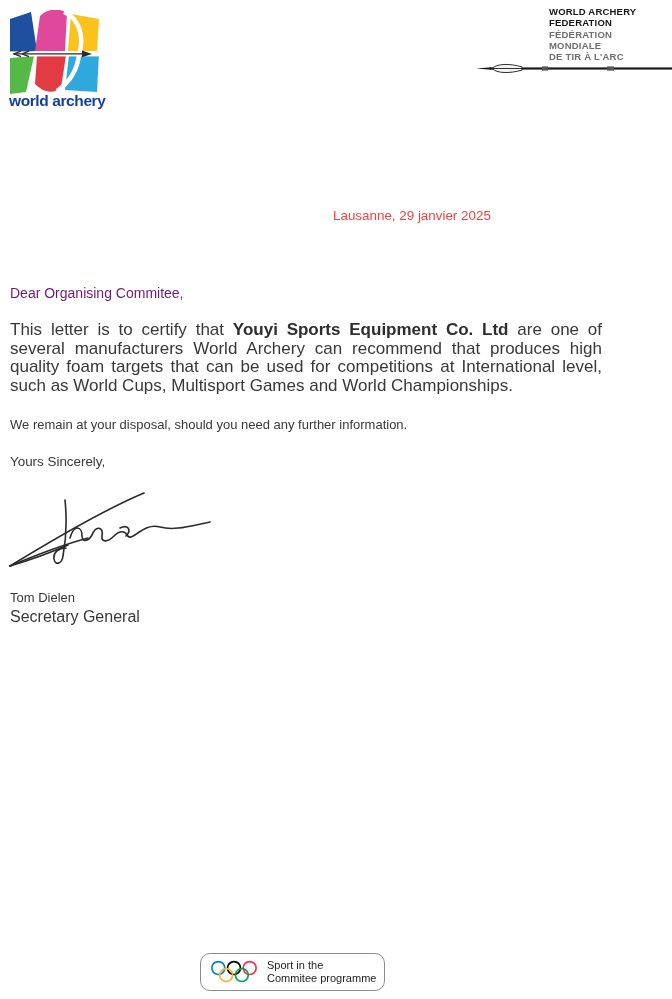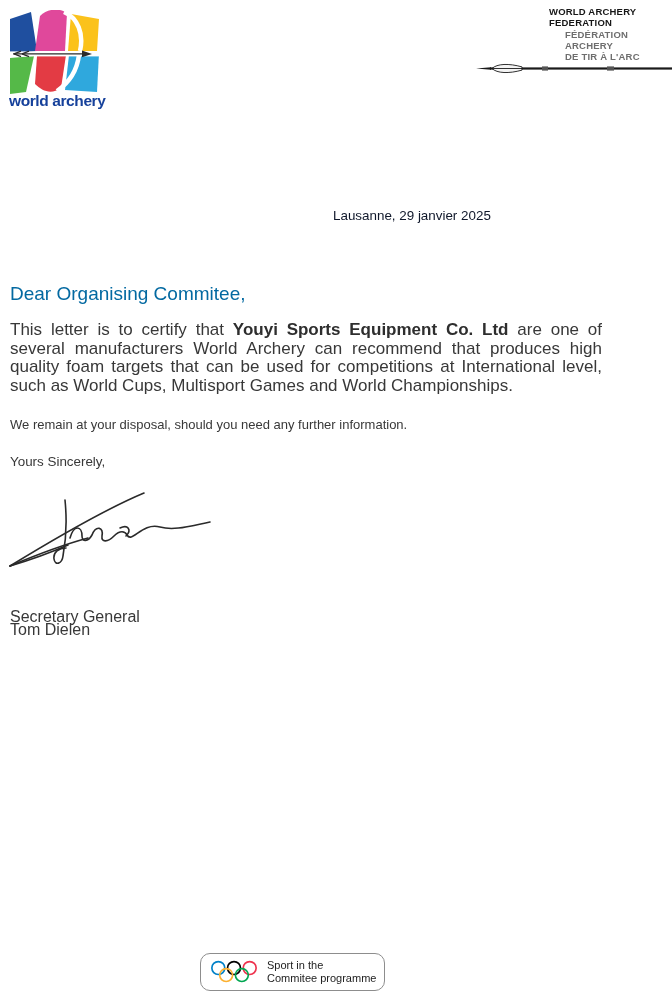--- a/index.html
+++ b/index.html
@@ -20,54 +20,54 @@
     color: #16419b;
   }
   .org-block { position: absolute; left: 549px; top: 6px; }
   .org-en div {
     font-size: 9.5px; font-weight: bold; line-height: 11px;
     color: #161616; letter-spacing: 0.2px;
   }
   .org-fr { margin-top: 1px; }
   .org-fr div {
     font-size: 9.5px; font-weight: bold; line-height: 11px;
-    color: #6e6e6e; letter-spacing: 0.2px; margin-left: 16px;
+    color: #6e6e6e; letter-spacing: 0.2px;
   }
   .header-arrow { position: absolute; left: 476px; top: 62px; width: 196px; height: 13px; }
   .address-block { position: absolute; left: 549px; top: 73px; }
   .address-block div {
     font-size: 8.6px; line-height: 12px; color: #646464;
   }
   
   .dateline {
     position: absolute; left: 333px; top: 206px;
-    font-size: 13.4px; line-height: 19px; color: #0f172a;
+    font-size: 13.4px; line-height: 19px; color: #ef4444;
   }
   .salutation {
     position: absolute; left: 10px; top: 284px;
-    font-size: 19px; line-height: 19px; color: #0369a1;
+    font-size: 14px; line-height: 19px; color: #701a75;
   }
   .body-par {
     position: absolute; left: 10px; top: 321px; width: 592px; margin: 0;
     font-size: 17px; line-height: 18.6px; color: #383838;
     text-align: justify;
   }
   .body-par strong { color: #2e2e2e; }
   .closing-line {
     position: absolute; left: 10px; top: 415px;
     font-size: 13px; line-height: 19px; color: #383838;
   }
   .valediction {
     position: absolute; left: 10px; top: 452px;
     font-size: 13.4px; line-height: 19px; color: #383838; text-align: center;
   }
   .signature-svg { position: absolute; left: 8px; top: 486px; width: 206px; height: 85px; }
   .signer-name {
     position: absolute; left: 10px; top: 588px;
-    font-size: 16px; line-height: 19px; color: #383838; margin-top: 32px;
+    font-size: 13px; line-height: 19px; color: #383838;
   }
   .signer-title {
     position: absolute; left: 10px; top: 607px;
     font-size: 16px; line-height: 19px; color: #383838;
   }
   
   .footer-badge {
     position: absolute; left: 200px; top: 953px; width: 185px; height: 38px;
     box-sizing: border-box;
     border: 1px solid #8d8d8d; border-radius: 10px;
@@ -106,21 +106,21 @@
   </svg>
   <div class="logo-wordmark">world archery</div>
 
   <div class="org-block">
     <div class="org-en">
       <div>WORLD ARCHERY</div>
       <div>FEDERATION</div>
     </div>
     <div class="org-fr">
       <div>FÉDÉRATION</div>
-      <div>ARCHERY</div>
+      <div>MONDIALE</div>
       <div>DE TIR À L'ARC</div>
     </div>
   </div>
 
   <svg class="header-arrow" viewBox="0 0 196 13">
     <polygon points="0,6.5 15,5.3 15,7.7" fill="#1a1a1a"></polygon>
     <rect x="14" y="5.4" width="182" height="2.2" fill="#1a1a1a"></rect>
     <rect x="66" y="4.4" width="6" height="4.2" fill="#555555"></rect>
     <rect x="131" y="4.4" width="7" height="4.2" fill="#555555"></rect>
     <path d="M16,6.5 C21,1.6 33,1.2 46,4.9 L46,8.1 C33,11.8 21,11.4 16,6.5 Z" fill="#f4f4f4" stroke="#1a1a1a" stroke-width="0.9"></path>

